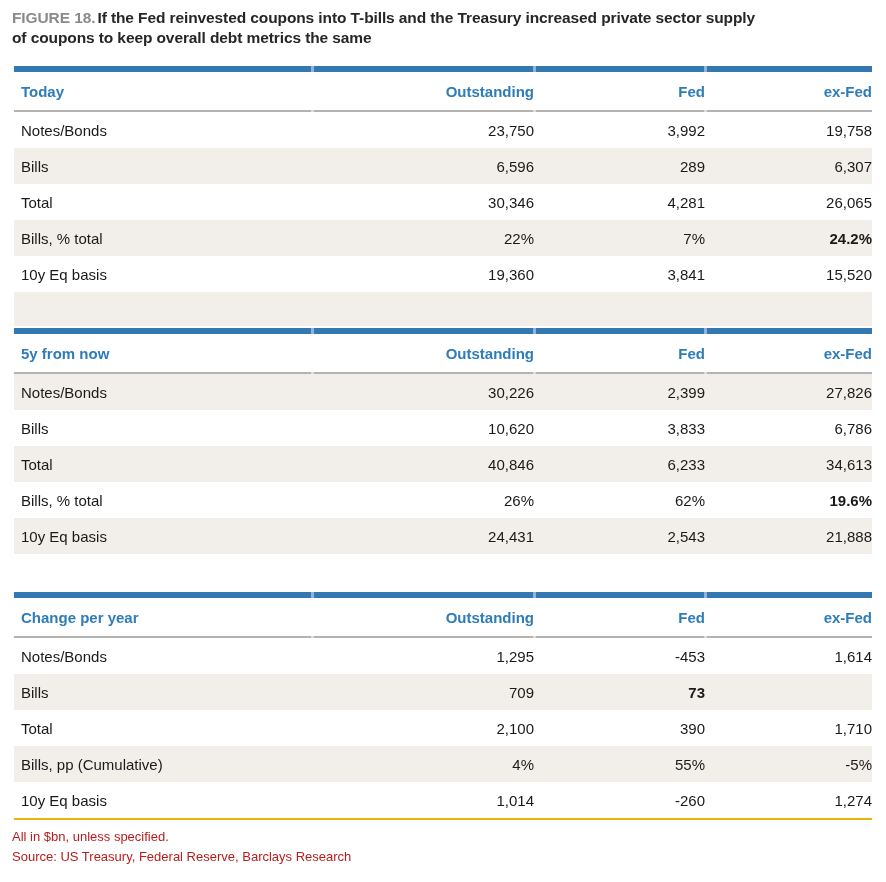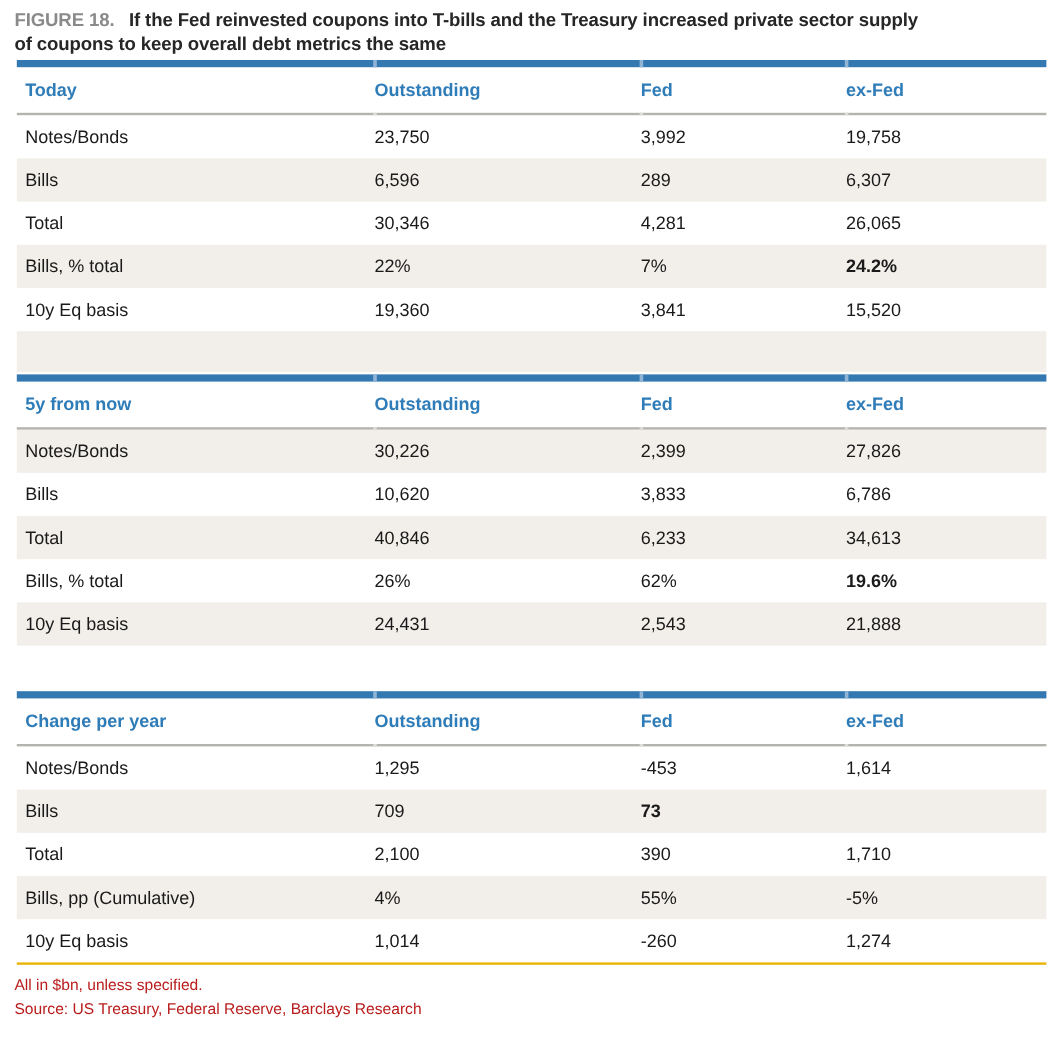--- a/index.html
+++ b/index.html
@@ -3,32 +3,32 @@
 <meta charset="utf-8">
 <style>
   html,body{margin:0;padding:0;}
   body{
     width:886px;height:882px;overflow:hidden;background:#ffffff;
     font-family:"Liberation Sans",sans-serif;
   }
   .page{box-sizing:border-box;width:886px;height:882px;padding:8px 12px 0 12px;}
   
   .fig-title{font-size:15.5px;font-weight:bold;line-height:20px;color:#262626;letter-spacing:-0.1px;}
-  .fig-label{color:#8a8a8a;padding-right:12px;}
-  
-  .tables{margin-top:2px;margin-left:2px;width:858px;}
+  .fig-label{color:#8a8a8a;padding-right:2px;}
+  
+  .tables{margin-top:18px;margin-left:2px;width:858px;}
   .tbl{width:858px;}
   .tbl--five-y{margin-top:2px;}
   .tbl--change{margin-top:38px;}
   .tbl.bottom-line{border-bottom:2px solid #eab308;}
   .row{display:grid;grid-template-columns:298px 222px 171px 167px;align-items:center;height:36px;}
   .row.head{height:38px;}
   .cell{font-size:15px;color:#1a1a1a;white-space:nowrap;}
   .c0{text-align:left;padding-left:7px;}
-  .num{text-align:left;}
+  .num{text-align:right;}
   .head .cell{font-weight:bold;color:#2e7cb8;}
   .cell.bold{font-weight:bold;}
   .shade{background:#f2efea;}
   .spacer-row{height:34px;margin-bottom:2px;}
   
   .rule-blue{position:relative;height:6px;background:#3478b1;}
   .rule-blue .tick{position:absolute;top:0;height:100%;width:3px;background:#8fb4d6;}
   .rule-gray{position:relative;height:2px;background:#b5b3af;}
   .rule-gray .tick{position:absolute;top:0;height:100%;width:3px;background:#dedcd8;}
   .tick.p1{left:297px}.tick.p2{left:519px}.tick.p3{left:690px}

